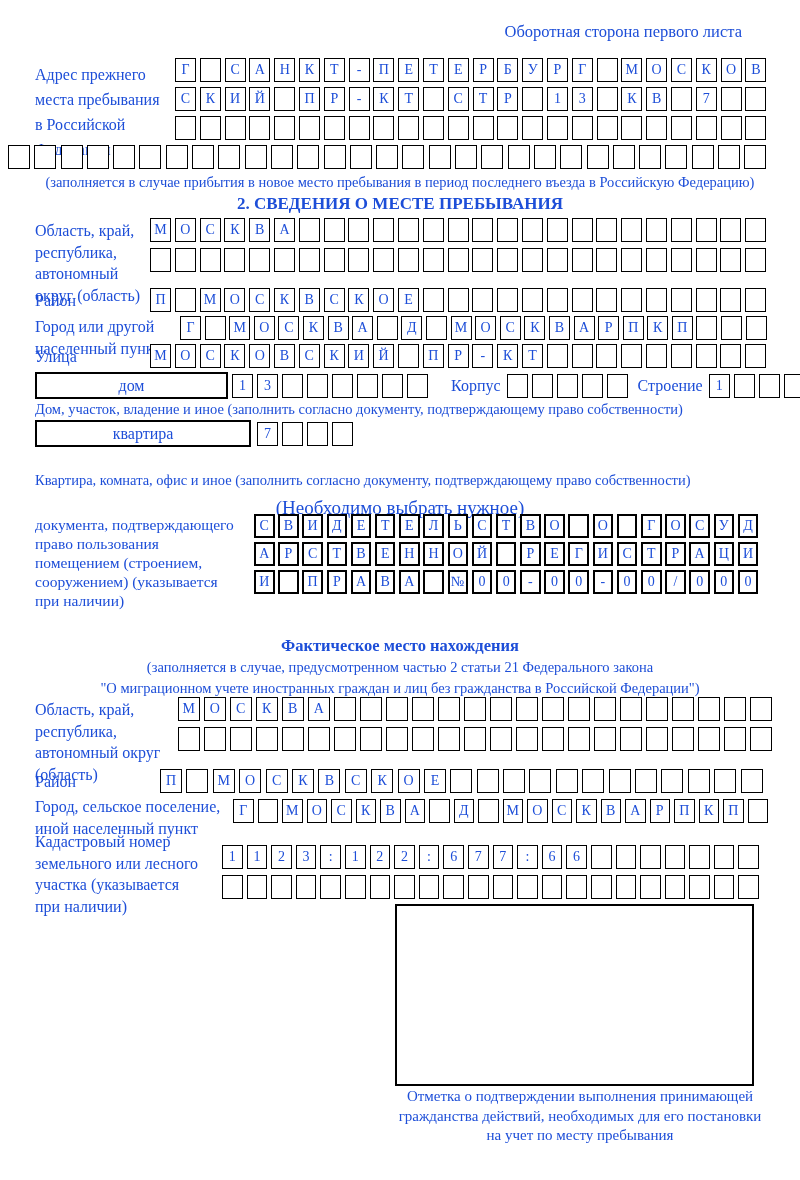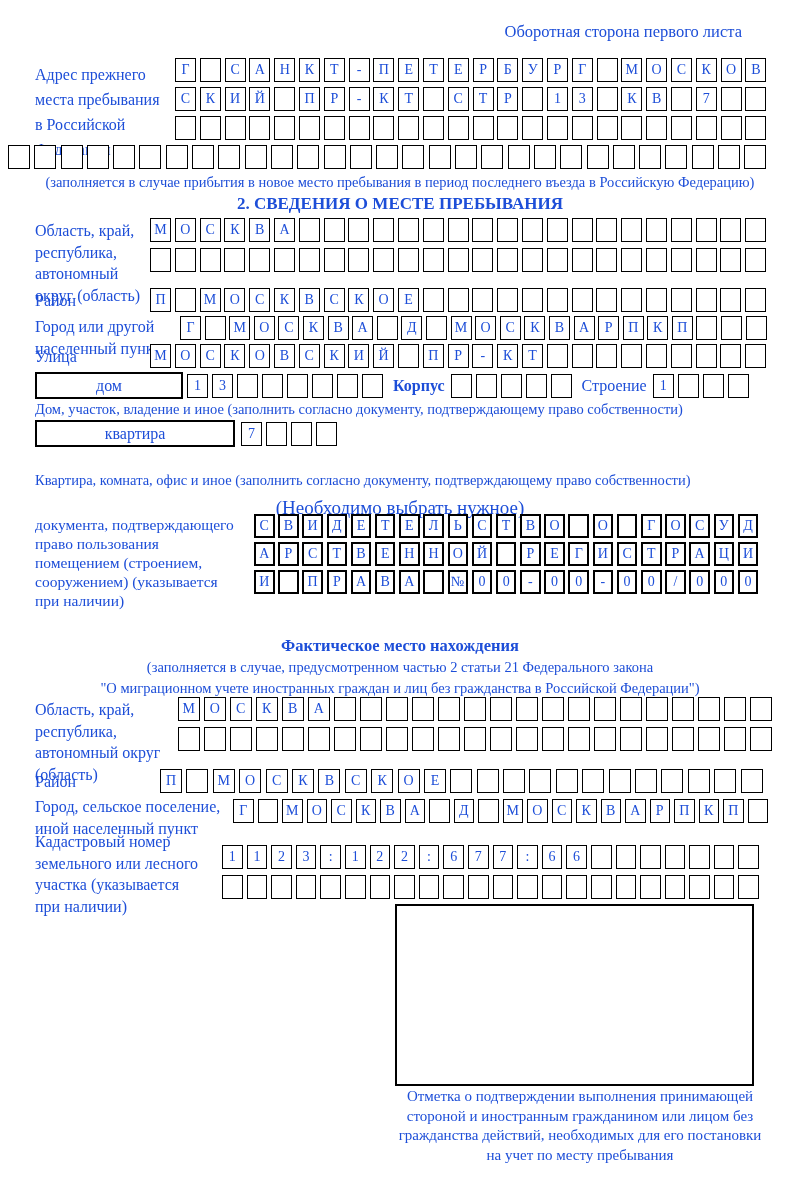--- a/index.html
+++ b/index.html
@@ -31,25 +31,25 @@
   #s2-city-lbl{left:35px;top:316px;line-height:21.5px;}
   #s2-city-row{left:180px;top:316px;gap:3.6px;}
   #s2-street-lbl{left:35px;top:348px;}
   #s2-street-row{left:150px;top:344px;gap:3.8px;}
   
   .hrow{position:absolute;display:flex;align-items:center;font-size:16px;}
   #house-row{left:35px;top:372px;}
   #apt-row{left:35px;top:420px;}
   .labelbox{box-sizing:border-box;border:2px solid #000;height:27px;display:flex;
             align-items:center;justify-content:center;font-size:16px;background:#fff;}
-  #house-box{width:148px;}
-  #apt-box{width:200px;}
+  #house-box{width:193px;}
+  #apt-box{width:216px;}
   .inline{position:static;display:inline-flex;}
   #house-cells{margin-left:4px;}
-  #korpus-lbl{margin-left:10px;font-weight:bold;}
+  #korpus-lbl{margin-left:23px;}
   #korpus-cells{margin-left:6px;}
   #stroenie-lbl{margin-left:10px;}
   #stroenie-cells{margin-left:6px;}
   #apt-cells{margin-left:6px;}
   #house-note{left:35px;top:401px;}
   #apt-note{left:35px;top:472px;}
   
   #stay-row{left:35px;top:471px;}
   .cbx{box-sizing:border-box;width:22px;height:23px;border:1.7px solid #000;display:flex;
        align-items:center;justify-content:center;font-size:15px;background:#fff;}
@@ -652,18 +652,17 @@
       <span class="cell"></span>
       <span class="cell"></span>
       <span class="cell"></span>
       <span class="cell"></span>
       <span class="cell"></span>
     </div>
 
   <div id="stamp-box"></div>
   <div id="stamp-caption">
       <div>Отметка о подтверждении выполнения принимающей</div>
-      <div>стороной и иностранным гражданином или лицом без</div>
       <div>гражданства действий, необходимых для его постановки</div>
       <div>на учет по месту пребывания</div>
     </div>
 
 </div>
 
 </body></html>

